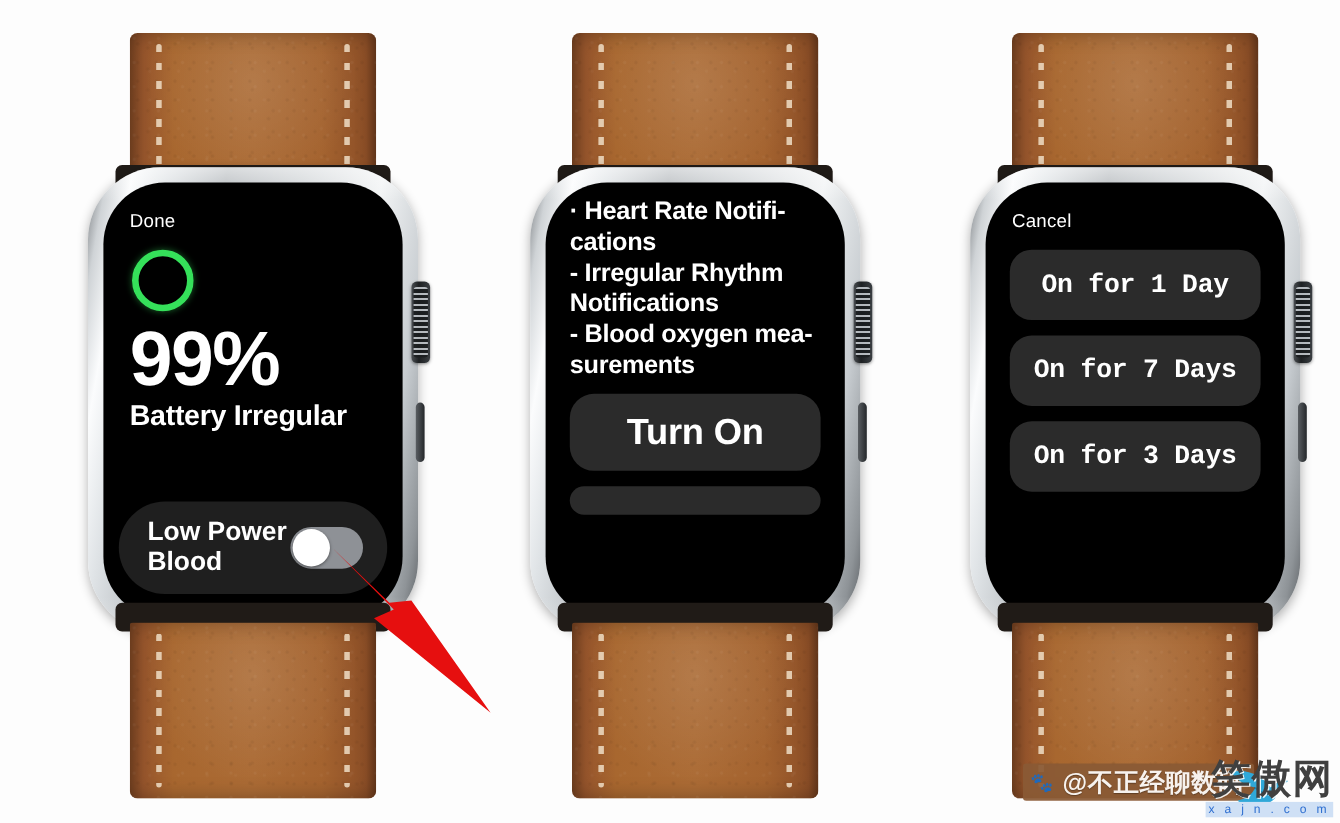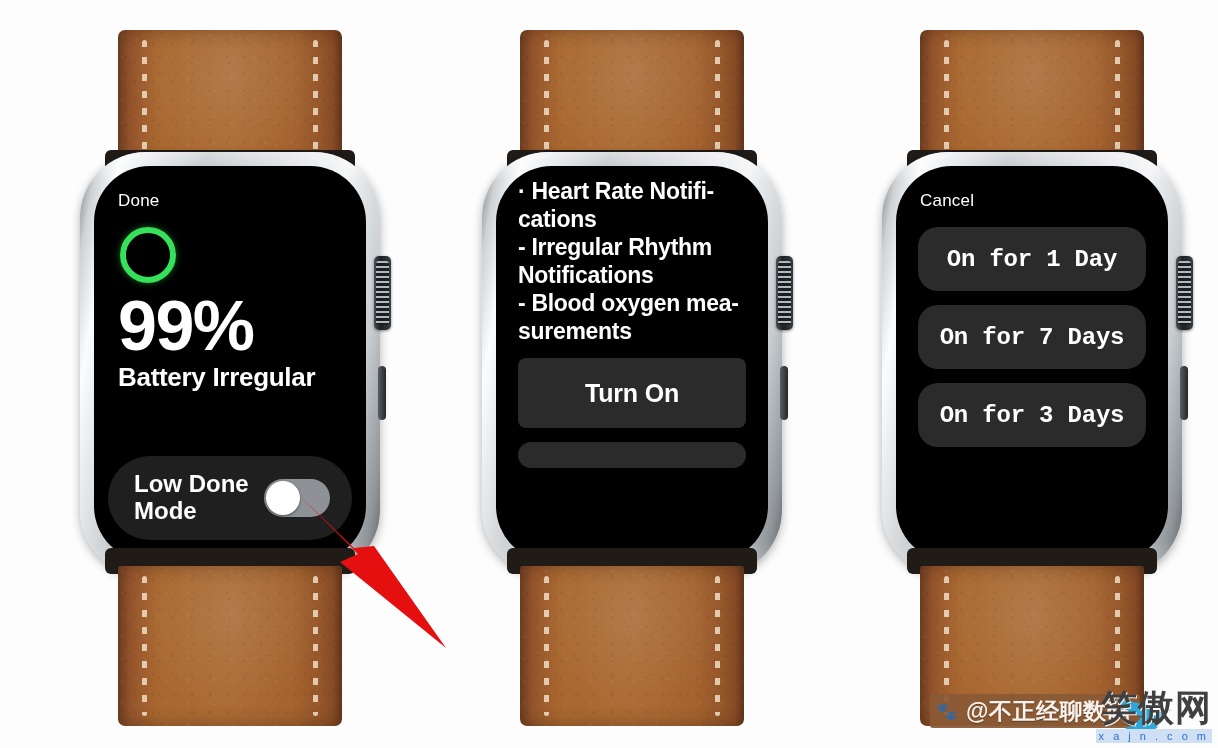--- a/index.html
+++ b/index.html
@@ -246,26 +246,26 @@
     font-weight: 700;
     line-height: 1.17;
     letter-spacing: -.3px;
     margin: -6px 0 0 0;
     padding: 0;
     list-style: none;
   }
   .desc-list li { margin: 0 0 1px 0; }
   .action-btn {
     background: #2b2b2b;
-    border-radius: 8px;
+    border-radius: 22px;
     height: 70px;
     display: flex;
     align-items: center;
     justify-content: center;
-    font-size: 25px;
+    font-size: 33px;
     font-weight: 700;
     letter-spacing: -.2px;
     margin-top: 14px;
   }
   .partial-btn {
     background: #2b2b2b;
     border-radius: 22px;
     height: 26px;
     margin-top: 14px;
   }
@@ -379,21 +379,21 @@
     <div class="screen-inner">
       <div class="nav-label">Done</div>
 
       <div class="battery-ring"></div>
 
       <div class="battery-pct">99%</div>
 
       <div class="battery-sub">Battery Irregular</div>
 
       <div class="lpm-card">
-        <div class="lpm-label">Low Done Mode</div>
+        <div class="lpm-label">Low Power Blood</div>
         <div class="toggle">
           <div class="knob"></div>
         </div>
       </div>
     </div>
   </div>
 
   <div class="lug bottom"></div>
   <div class="band bottom">
     <div class="grain"></div>

